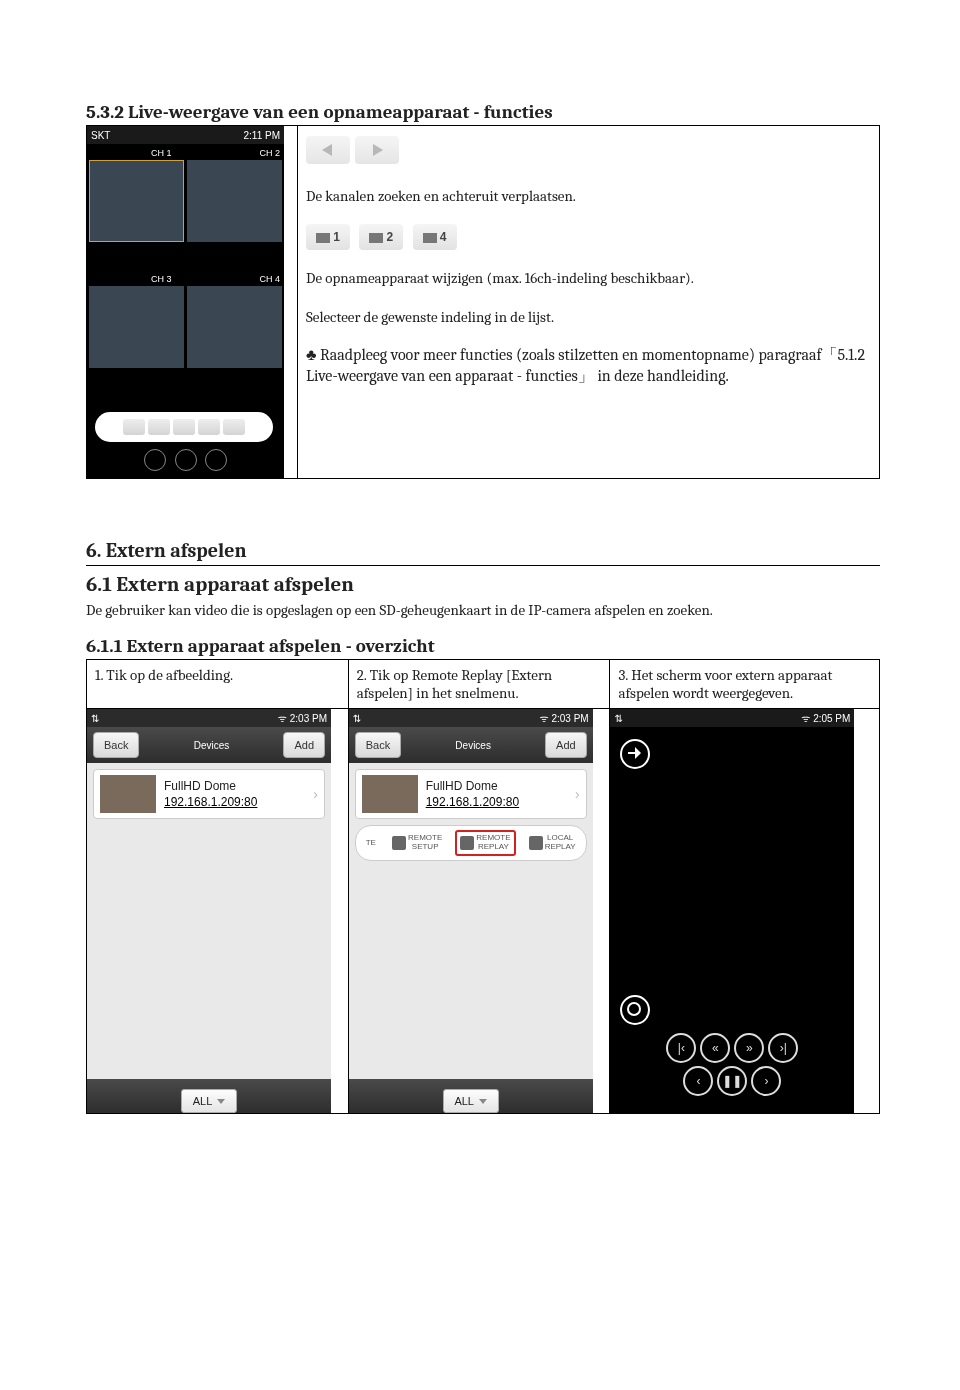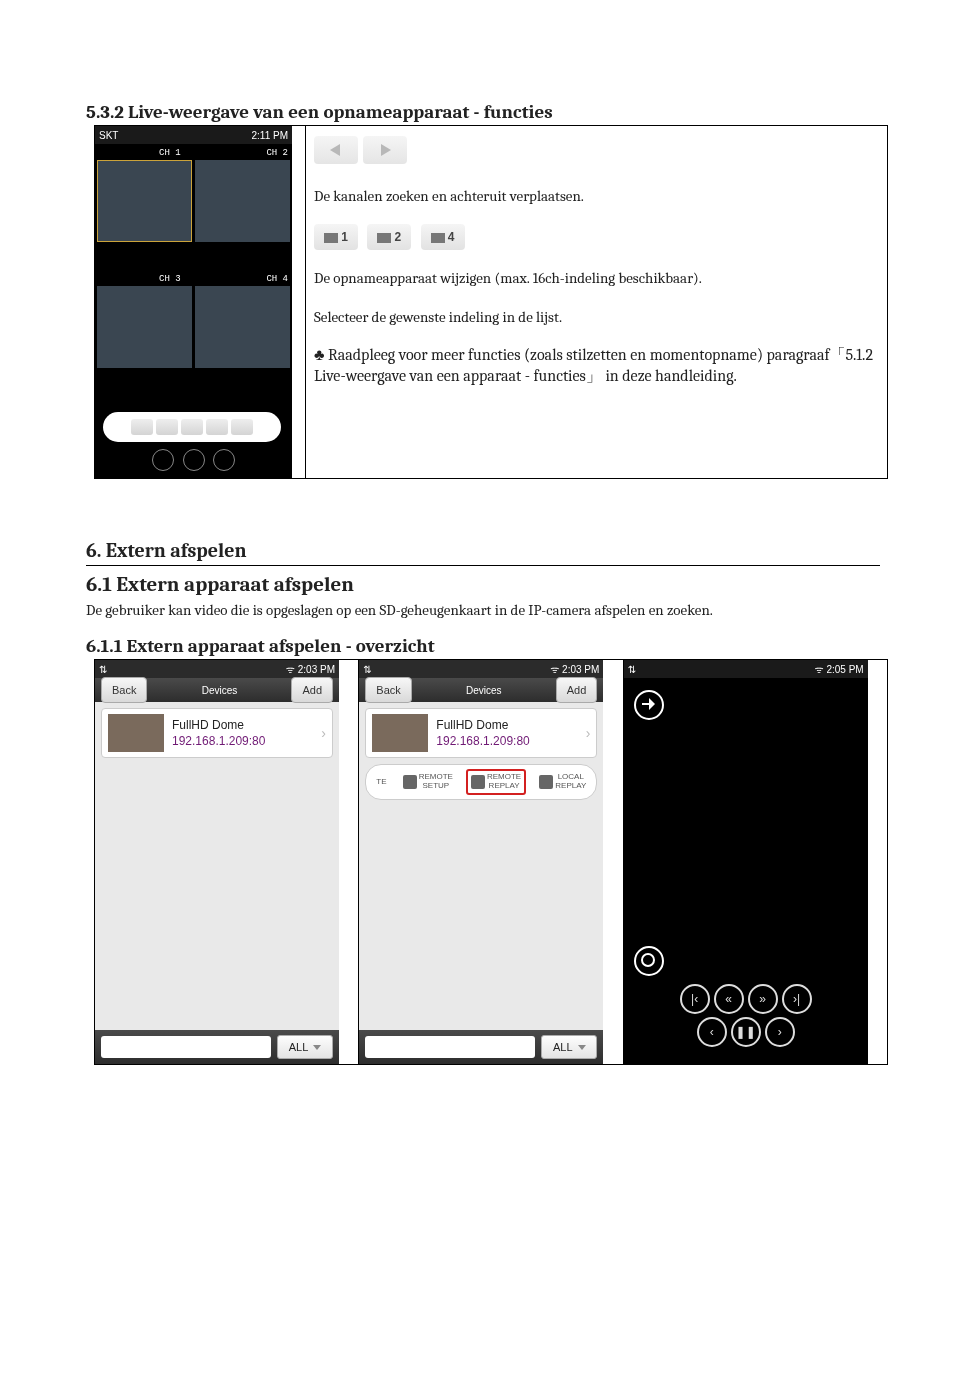--- a/index.html
+++ b/index.html
@@ -1,58 +1,58 @@
 <!DOCTYPE html>
 <html><head>
 <meta charset="utf-8">
 <style>
   body { margin:0; font-family:Cambria, Georgia, serif; color:#222; background:#fff; width:960px; padding:86px 80px 40px 86px; box-sizing:border-box; }
   h2.section-sub { font-size:19px; font-weight:bold; margin:15px 0 2px 0; }
-  table.bordered { border-collapse:collapse; width:100%;margin-left:8px; }
+  table.bordered { border-collapse:collapse; width:100%; }
   table.bordered td { border:1px solid #000; vertical-align:top; padding:6px 8px; font-size:15px; }
   .desc p { margin:0 0 18px 0; line-height:1.35; }
   .desc { padding:8px 8px 8px 8px; }
   .icon-row { margin:4px 0 18px 0; }
   .nav-btn { display:inline-block; width:44px; height:28px; background:linear-gradient(#f5f5f5,#e5e5e5); border-radius:4px; margin-right:2px; position:relative; }
   .nav-btn::after { content:""; position:absolute; top:8px; width:0; height:0; border-top:6px solid transparent; border-bottom:6px solid transparent; }
   .nav-btn.left::after  { right:18px; border-right:10px solid #b8b8b8; }
   .nav-btn.right::after { left:18px;  border-left:10px solid #b8b8b8; }
   .layout-btn { display:inline-block; width:44px; height:26px; background:linear-gradient(#f5f5f5,#e2e2e2); border-radius:4px; margin-right:6px; text-align:center; font:bold 12px/26px Arial; color:#444; position:relative; }
   .layout-btn::before { content:""; display:inline-block; width:14px; height:10px; background:#777; margin-right:3px; vertical-align:middle; }
   .club { font-size:16px; }
   h1.big { font-size:20px; margin:60px 0 2px 0; border-bottom:1px solid #000; padding-bottom:3px; }
   h2.sub { font-size:21px; font-weight:bold; margin:6px 0 4px 0; }
   p.body { font-size:15px; margin:0 0 10px 0; line-height:1.35; }
   
   .phoneA { width:197px; height:352px; background:#000; position:relative; font-family:Arial; }
   .sbar  { height:18px; background:#1a1a1a; color:#fff; font-size:10px; display:flex; align-items:center; justify-content:space-between; padding:0 4px; }
-  .chlab { position:absolute; color:#fff; font-size:9px;font-family:Liberation Mono, monospace; }
+  .chlab { position:absolute; color:#fff; font-size:9px; }
   .vid   { position:absolute; background:#3a4651; }
   .vid.sel { outline:1px solid #cba33a; outline-offset:-1px; }
   .pillA { position:absolute; left:8px; bottom:36px; width:178px; height:30px; background:#fff; border-radius:15px; display:flex; align-items:center; justify-content:center; gap:3px; }
   .pillA span { display:inline-block; width:22px; height:16px; background:linear-gradient(#eee,#d4d4d4); border-radius:3px; }
   .ctrlA { position:absolute; left:0; right:0; bottom:4px; text-align:center; }
   .ctrlA i { display:inline-block; width:20px; height:20px; border:1px solid #888; border-radius:50%; margin:0 2px; }
   
   .phoneB { width:244px; height:404px; background:#e9e9e9; font-family:Arial; position:relative; }
   .sbarB { height:18px; background:#2b2b2b; color:#fff; font-size:10px; display:flex; align-items:center; padding:0 4px; }
   .sbarB .sp { flex:1; }
-  .hdrB  { height:24px; background:linear-gradient(#4a4a4a,#2d2d2d); display:flex; align-items:center; color:#fff; padding:0 6px; }
+  .hdrB  { height:36px; background:linear-gradient(#4a4a4a,#2d2d2d); display:flex; align-items:center; color:#fff; padding:0 6px; }
   .hbtn  { height:24px; padding:0 10px; background:linear-gradient(#f7f7f7,#d9d9d9); border:1px solid #aaa; border-radius:4px; font-size:11px; color:#333; display:flex; align-items:center; }
   .hdrB .title { flex:1; text-align:center; font-size:10px; }
   .row   { background:#fff; border:1px solid #ccc; border-radius:4px; margin:6px; padding:5px 6px; display:flex; align-items:center; gap:8px; }
   .thumb { width:56px; height:38px; background:#7a6a5c; }
   .rinfo { flex:1; font-size:12px; line-height:1.35; }
-  .rinfo .ip { color:#701a75; }
+  .rinfo .ip { color:#000000;text-decoration:underline; }
   .chev  { color:#bbb; font-size:14px; }
   .quick { background:#fff; border:1px solid #ccc; border-radius:16px; margin:0 6px; padding:4px 2px; display:flex; justify-content:space-around; }
   .qopt  { font-size:8px; line-height:1.1; color:#555; text-align:center; display:flex; align-items:center; gap:2px; padding:2px 3px; }
   .qopt.hl { border:2px solid #d32020; border-radius:3px; }
   .qico  { width:14px; height:14px; background:#666; border-radius:2px; display:inline-block; }
-  .botB  { position:absolute; left:0; right:0; bottom:0; height:34px; background:linear-gradient(#4a4a4a,#2d2d2d); display:flex; align-items:center; padding:0 6px; gap:6px; }
+  .botB  { position:absolute; left:0; right:0; bottom:0; height:34px; background:linear-gradient(#4a4a4a,#2d2d2d); display:flex; align-items:center; padding:0 6px; gap:6px;flex-direction:column; }
   .botB .sinput { flex:1; height:22px; background:#fff; border-radius:3px; }
   .botB .all { height:22px; width:54px; background:linear-gradient(#fdfdfd,#e4e4e4); border:1px solid #aaa; border-radius:3px; font-size:11px; display:flex; align-items:center; justify-content:center; gap:5px; }
   .botB .all::after { content:""; border-left:4px solid transparent; border-right:4px solid transparent; border-top:5px solid #888; }
   
   .phoneD { width:244px; height:404px; background:#000; font-family:Arial; position:relative; }
   .exitD { position:absolute; left:10px; top:30px; width:26px; height:26px; border:2px solid #fff; border-radius:50%; }
   .exitD::before { content:""; position:absolute; left:6px; top:11px; width:10px; height:2px; background:#fff; }
   .exitD::after  { content:""; position:absolute; left:13px; top:6px; border-left:6px solid #fff; border-top:6px solid transparent; border-bottom:6px solid transparent; }
   .magD  { position:absolute; left:10px; bottom:88px; width:26px; height:26px; border:2px solid #fff; border-radius:50%; }
   .magD::before { content:""; position:absolute; left:5px; top:5px; width:10px; height:10px; border:2px solid #fff; border-radius:50%; }
@@ -114,20 +114,25 @@
 </tbody>
   </table>
 
 <h1 class="big">6. Extern afspelen</h1>
 <h2 class="sub">6.1 Extern apparaat afspelen</h2>
 <p class="body">De gebruiker kan video die is opgeslagen op een SD-geheugenkaart in de IP-camera afspelen en zoeken.</p>
 <h2 class="section-sub">6.1.1 Extern apparaat afspelen - overzicht</h2>
 
 <table class="bordered">
  <tbody>
+      <tr>
+   <td style="width:33%">1. Tik op de afbeelding.</td>
+   <td style="width:33%">2. Tik op Remote Replay [Extern afspelen] in het snelmenu.</td>
+   <td>3. Het scherm voor extern apparaat afspelen wordt weergegeven.</td>
+ </tr>
  <tr>
 
   <td style="padding:0">
    <div class="phoneB">
      <div class="sbarB"><span>⇅</span><span class="sp"></span><span>ᯤ</span>&nbsp;<span>2:03 PM</span></div>
      <div class="hdrB">
        <div class="hbtn">Back</div>
        <div class="title">Devices</div>
        <div class="hbtn">Add</div>
      </div>

